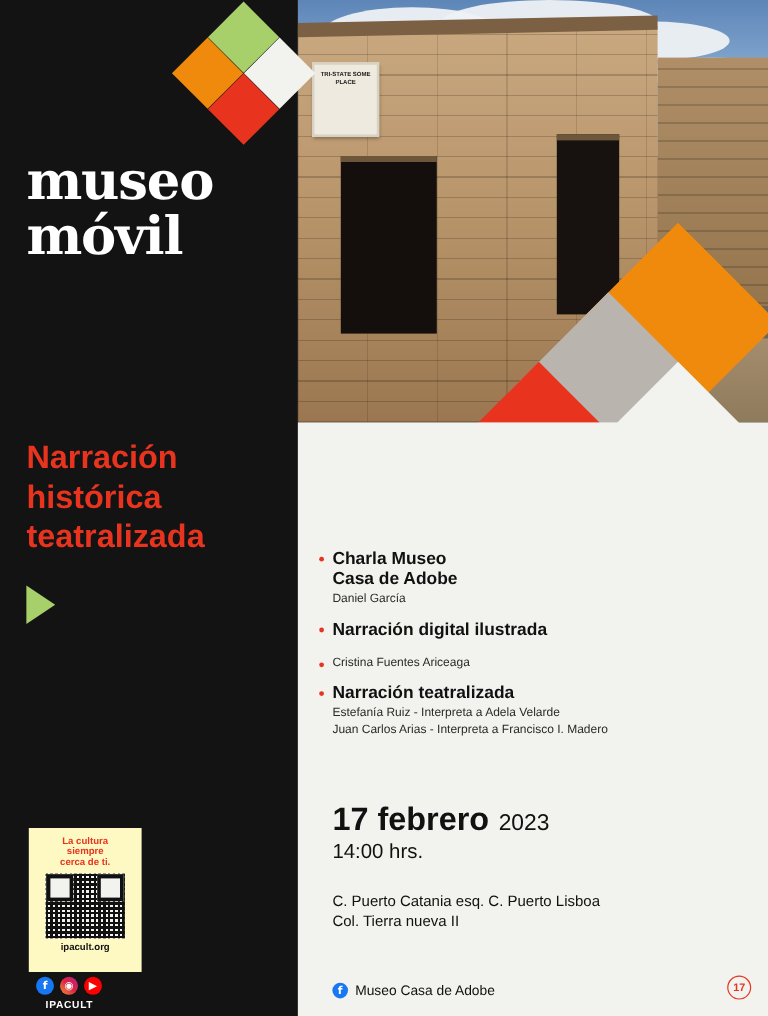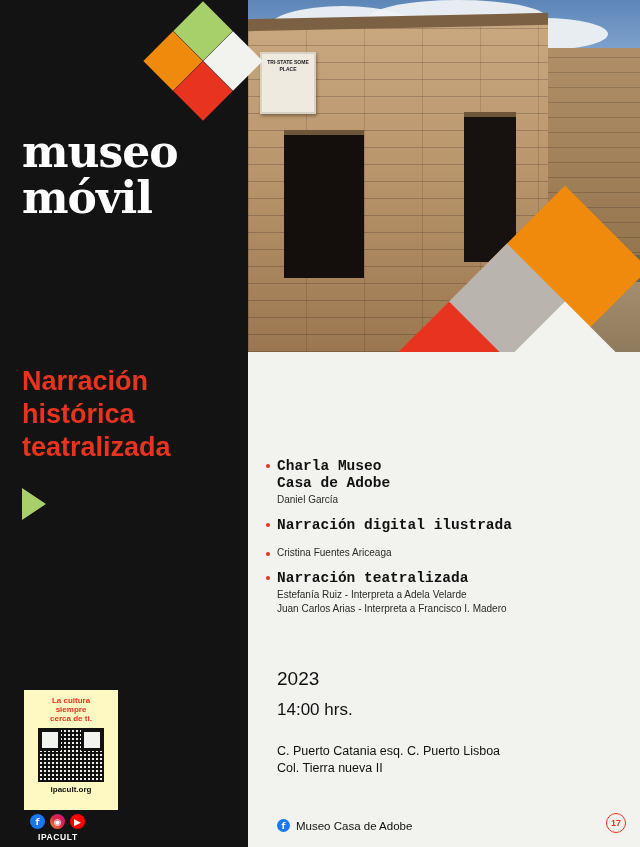--- a/index.html
+++ b/index.html
@@ -241,21 +241,21 @@
     width: 300px;
     z-index: 8;
   }
   .prog-item { margin-bottom: 11px; position: relative; padding-left: 11px; }
   .prog-item::before {
     content: "";
     position: absolute; left: 0; top: 6px;
     width: 4px; height: 4px; background: #e8341f; border-radius: 50%;
   }
   .prog-title {
-    font-size: 14.5px; font-weight: bold; color: #111; line-height: 1.18; font-family: Liberation Mono, monospace;
+    font-size: 14.5px; font-weight: bold; color: #111; line-height: 1.18;
   }
   .prog-sub {
     font-size: 10px; color: #2a2a2a; line-height: 1.32; margin-top: 1px;
   }
 
   .date-row {
     position: absolute; left: 277px; top: 668px;
     z-index: 8;
     display: flex; align-items: baseline; gap: 8px;
   }
@@ -389,20 +389,21 @@
 
     <div class="prog-item">
       <div class="prog-title">Narración teatralizada</div>
       <div class="prog-sub">Estefanía Ruiz - Interpreta a Adela Velarde</div>
       <div class="prog-sub">Juan Carlos Arias - Interpreta a Francisco I. Madero</div>
     </div>
 
   </div>
 
   <div class="date-row">
+    <span class="date-big">17 febrero</span>
     <span class="date-year">2023</span>
   </div>
   <div class="time">14:00 hrs.</div>
   <div class="addr">
     <div>C. Puerto Catania esq. C. Puerto Lisboa</div>
     <div>Col. Tierra nueva II</div>
   </div>
 
   <div class="fb-row">
     <span class="circ">f</span>

